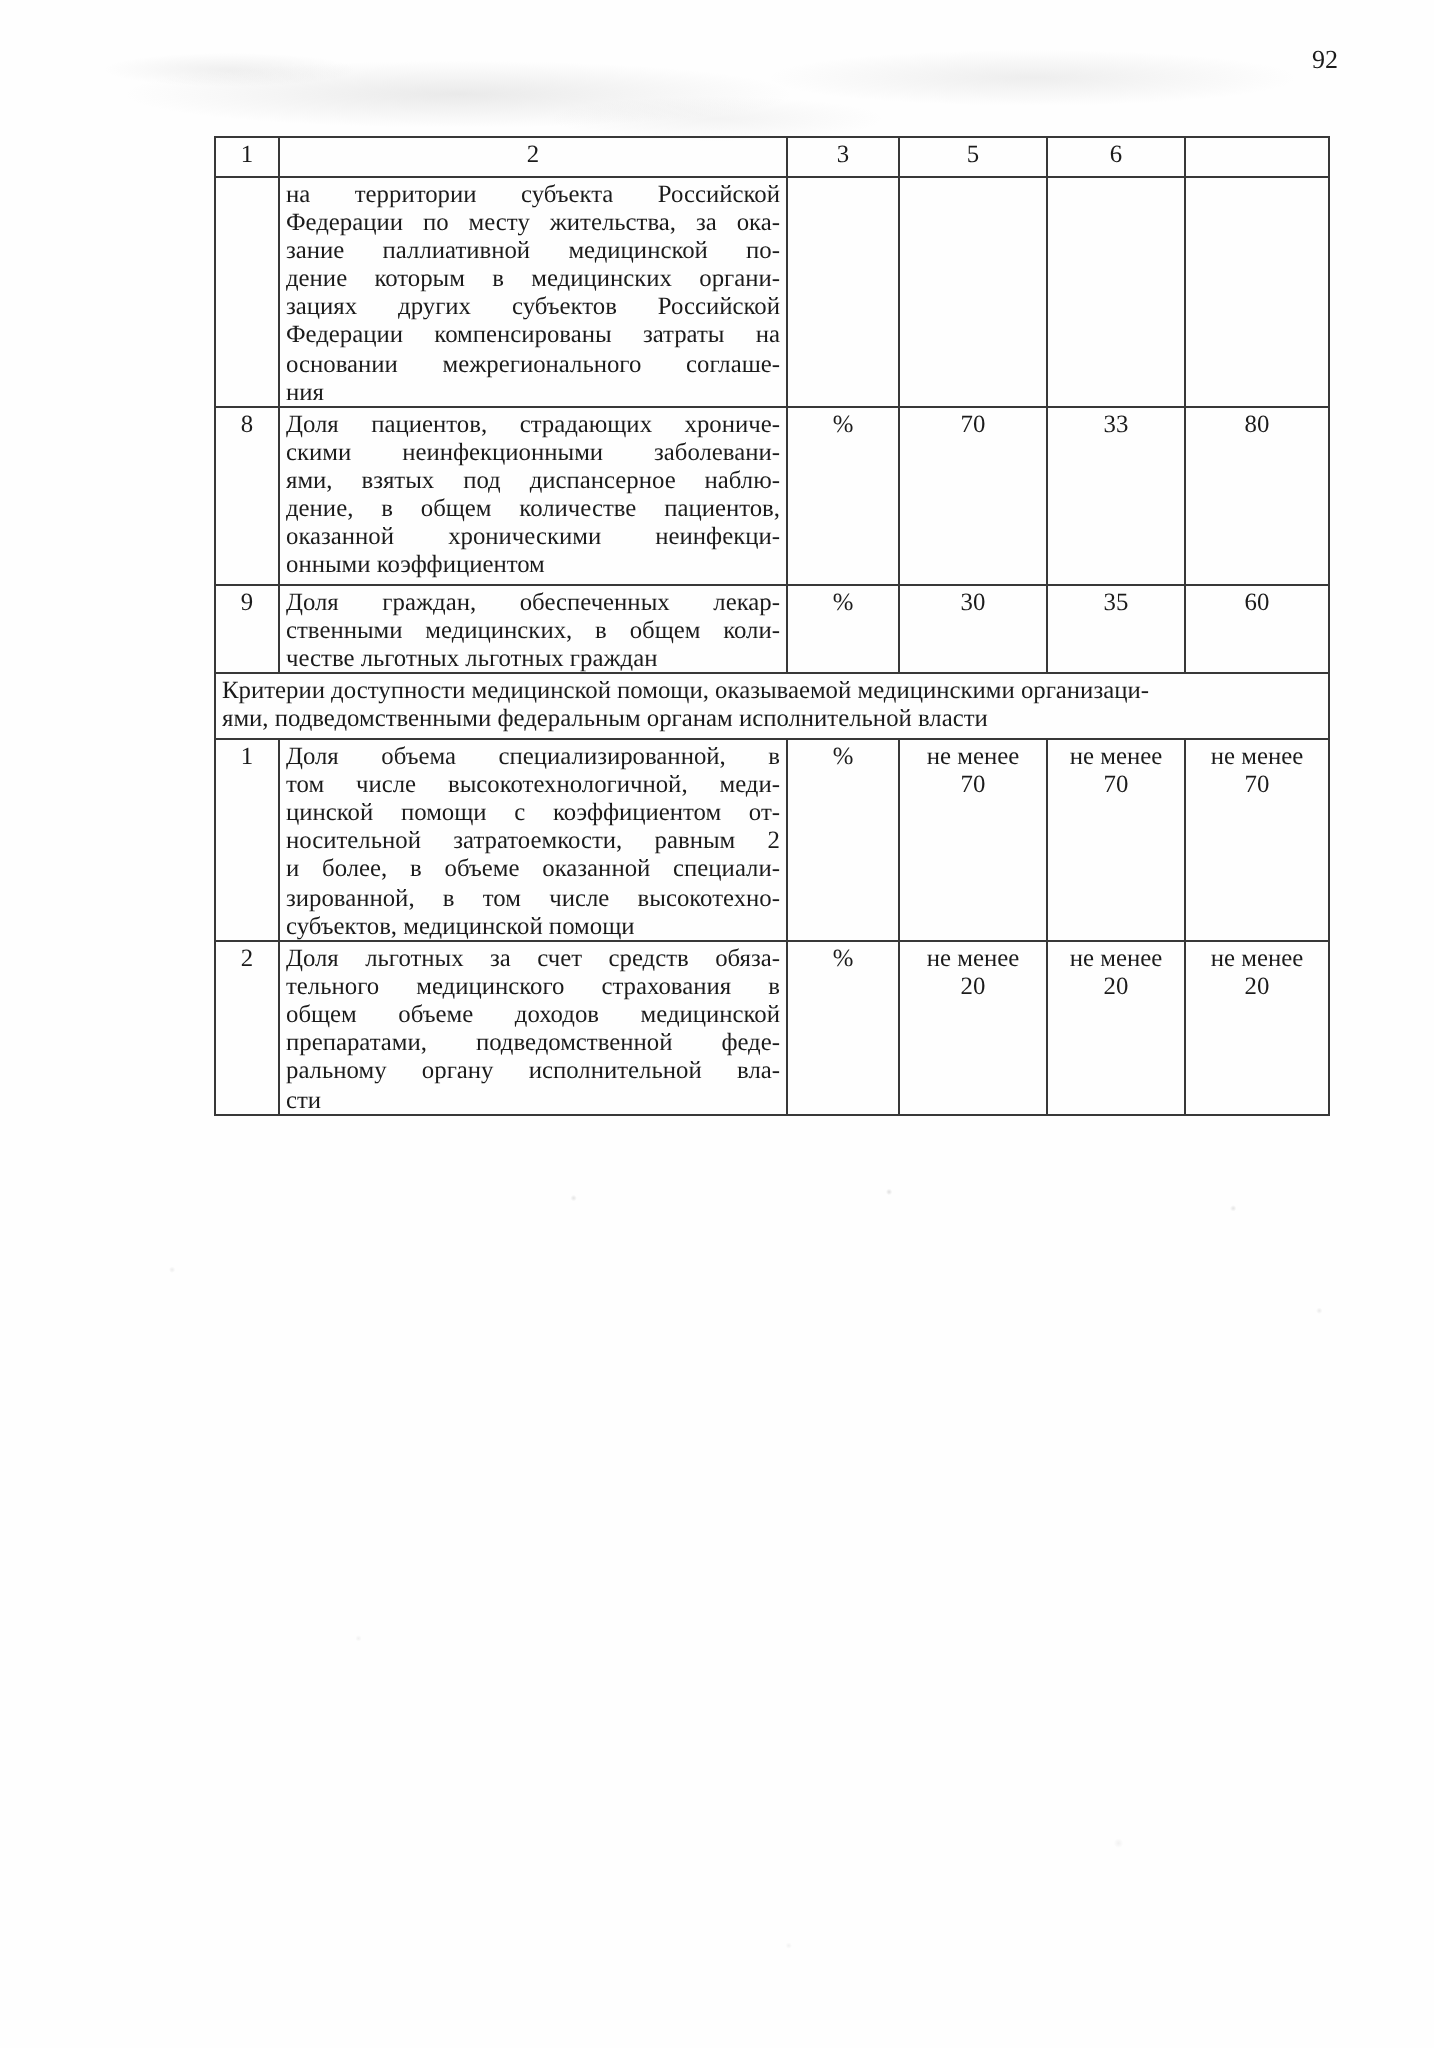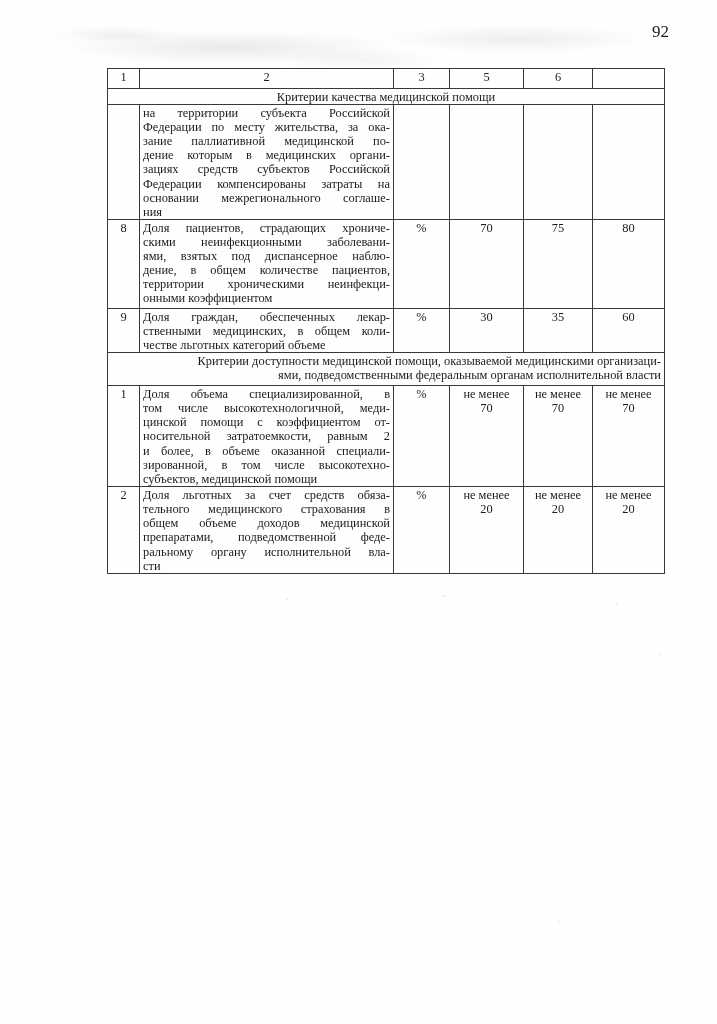--- a/index.html
+++ b/index.html
@@ -32,21 +32,21 @@
       radial-gradient(circle 2px at 40% 58.5%, rgba(0,0,0,0.10), transparent 80%),
       radial-gradient(circle 2px at 12% 62%, rgba(0,0,0,0.07), transparent 80%),
       radial-gradient(circle 3px at 78% 90%, rgba(0,0,0,0.05), transparent 80%),
       radial-gradient(circle 2px at 25% 80%, rgba(0,0,0,0.05), transparent 80%),
       radial-gradient(circle 2px at 55% 95%, rgba(0,0,0,0.05), transparent 80%);
   }
   .page-number {
     position: absolute;
     top: 22px;
     right: 48px;
-    font-size: 17px;
+    font-size: 13px;
   }
   table.doc-table {
     position: absolute;
     left: 107px;
     top: 68px;
     width: 557px;
     border-collapse: collapse;
     table-layout: fixed;
   }
   table.doc-table td {
@@ -85,21 +85,21 @@
     padding-top: 0;
   }
   .just-lines > div {
     text-align: justify;
     text-align-last: justify;
   }
   .just-lines > div:last-child {
     text-align-last: left;
   }
   .center-lines > div {
-    text-align: right;
+    text-align: left;
   }
 </style>
 </head>
 <body>
 
 <div class="page">
   <div class="scan-noise"></div>
 
   <div class="page-number">92</div>
 
@@ -116,64 +116,61 @@
     <tbody>
         <tr class="h-cols">
       <td class="c-colhead">1</td>
       <td class="c-colhead">2</td>
       <td class="c-colhead">3</td>
       <td class="c-colhead">5</td>
       <td class="c-colhead">6</td>
       <td class="c-colhead"></td>
     </tr>
 
-    <tr class="h-sec1">
-      <td class="sec-title" colspan="6">Критерии качества медицинской помощи</td>
-    </tr>
 
     <tr class="h-cont">
       <td class="c-num"></td>
       <td class="just-lines">
             <div>на территории субъекта Российской</div>
             <div>Федерации по месту жительства, за ока-</div>
             <div>зание паллиативной медицинской по-</div>
             <div>дение которым в медицинских органи-</div>
-            <div>зациях средств субъектов Российской</div>
+            <div>зациях других субъектов Российской</div>
             <div>Федерации компенсированы затраты на</div>
             <div>основании межрегионального соглаше-</div>
             <div>ния</div>
           </td>
       <td class="c-unit"></td>
       <td class="c-val"></td>
       <td class="c-val"></td>
       <td class="c-val"></td>
     </tr>
 
     <tr class="h-r8">
       <td class="c-num">8</td>
       <td class="just-lines">
             <div>Доля пациентов, страдающих хрониче-</div>
             <div>скими неинфекционными заболевани-</div>
             <div>ями, взятых под диспансерное наблю-</div>
             <div>дение, в общем количестве пациентов,</div>
-            <div>территории хроническими неинфекци-</div>
+            <div>оказанной хроническими неинфекци-</div>
             <div>онными коэффициентом</div>
           </td>
       <td class="c-unit">%</td>
       <td class="c-val">70</td>
-      <td class="c-val">75</td>
+      <td class="c-val">33</td>
       <td class="c-val">80</td>
     </tr>
 
     <tr class="h-r9">
       <td class="c-num">9</td>
       <td class="just-lines">
             <div>Доля граждан, обеспеченных лекар-</div>
             <div>ственными медицинских, в общем коли-</div>
-            <div>честве льготных категорий объеме</div>
+            <div>честве льготных льготных граждан</div>
           </td>
       <td class="c-unit">%</td>
       <td class="c-val">30</td>
       <td class="c-val">35</td>
       <td class="c-val">60</td>
     </tr>
 
     <tr class="h-sec2">
       <td class="sec-title center-lines" colspan="6">
             <div>Критерии доступности медицинской помощи, оказываемой медицинскими организаци-</div>

